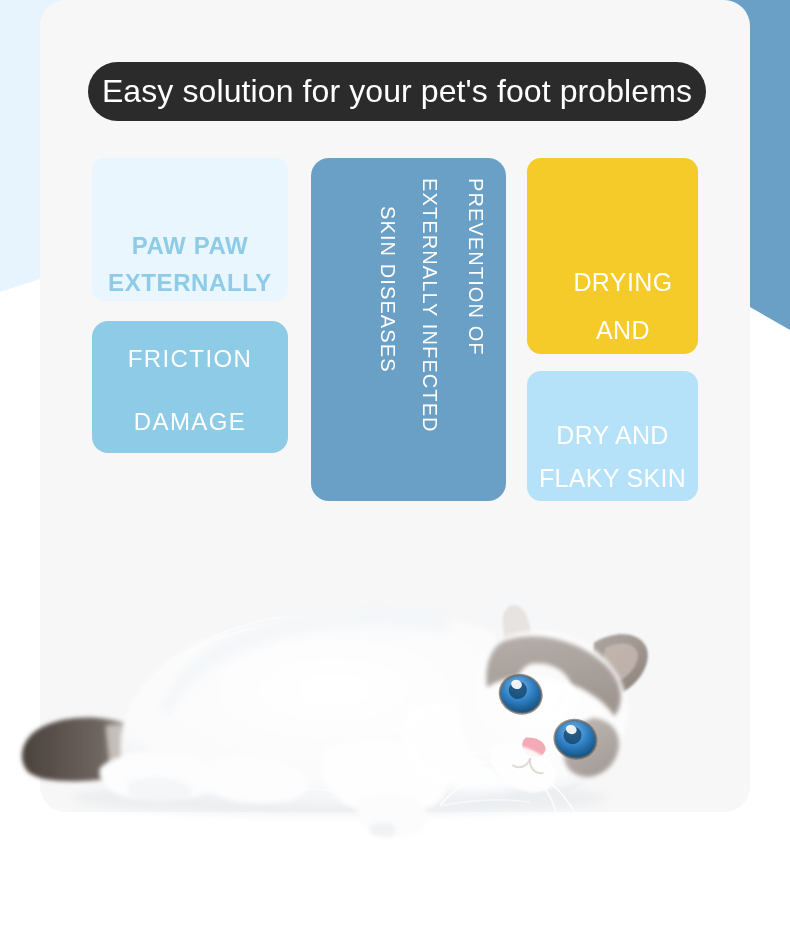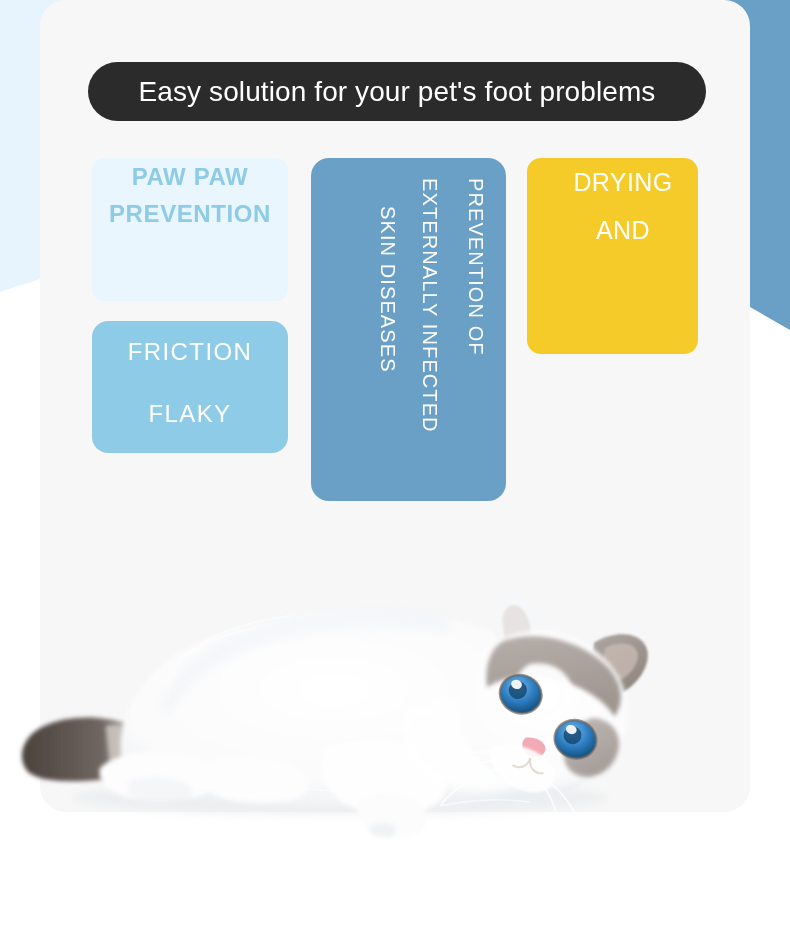--- a/index.html
+++ b/index.html
@@ -65,41 +65,41 @@
     background: #2b2b2b;
     border-radius: 30px;
     display: flex;
     align-items: center;
     justify-content: center;
     box-sizing: border-box;
     padding: 0 26px;
   }
   .title-pill .title-text {
     color: #ffffff;
-    font-size: 28px;
+    font-size: 32px;
     font-weight: 400;
     letter-spacing: 0.1px;
     white-space: nowrap;
   }
 
   
   .cards {
     position: absolute;
     left: 0;
     top: 0;
     width: 710px;
     height: 520px;
   }
 
   .card {
     position: absolute;
     box-sizing: border-box;
     border-radius: 14px;
     display: flex;
-    align-items: flex-start;
+    align-items: flex-end;
     justify-content: center;
     text-align: center;
   }
 
   
   .card-paw-roughness {
     left: 52px;
     top: 158px;
     width: 196px;
     height: 143px;
@@ -218,44 +218,50 @@
 
     <div class="title-pill">
       <span class="title-text">Easy solution for your pet's foot problems</span>
     </div>
 
     <div class="cards">
 
       <div class="card card-paw-roughness">
         <div class="card-label">
           <span>PAW PAW</span><br>
-          <span>PREVENTION</span>
+          <span>EXTERNALLY</span>
         </div>
       </div>
 
       <div class="card card-friction-damage">
         <div class="card-label">
           <span>FRICTION</span><br>
-          <span>FLAKY</span>
+          <span>DAMAGE</span>
         </div>
       </div>
 
       <div class="card card-skin-prevention">
         <div class="vcol vcol-1">PREVENTION OF</div>
         <div class="vcol vcol-2">EXTERNALLY INFECTED</div>
         <div class="vcol vcol-3">SKIN DISEASES</div>
       </div>
 
       <div class="card card-drying-cracking">
         <div class="card-label">
           <span>DRYING</span><br>
           <span>AND</span><br>
         </div>
       </div>
 
+      <div class="card card-dry-flaky">
+        <div class="card-label">
+          <span>DRY AND</span><br>
+          <span>FLAKY SKIN</span>
+        </div>
+      </div>
 
     </div>
   </div>
 
   <div class="cat-photo">
     <svg viewBox="0 0 700 330" xmlns="http://www.w3.org/2000/svg" aria-hidden="true">
       <defs>
         <radialGradient id="bodyShade" cx="45%" cy="40%" r="65%">
           <stop offset="0%" stop-color="#ffffff"></stop>
           <stop offset="70%" stop-color="#fbfbfc"></stop>

